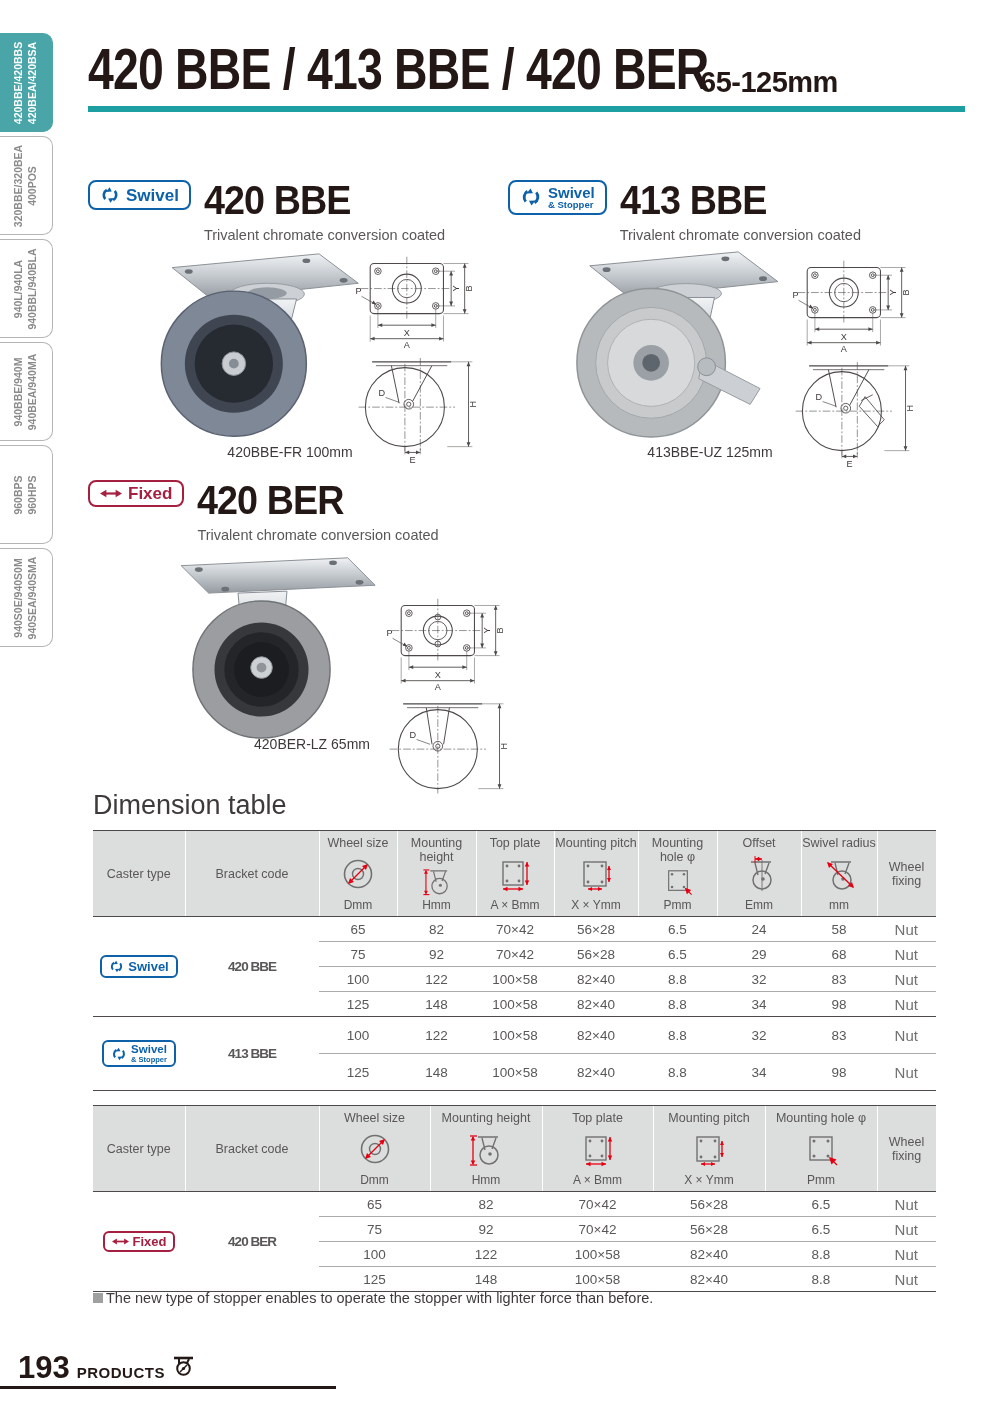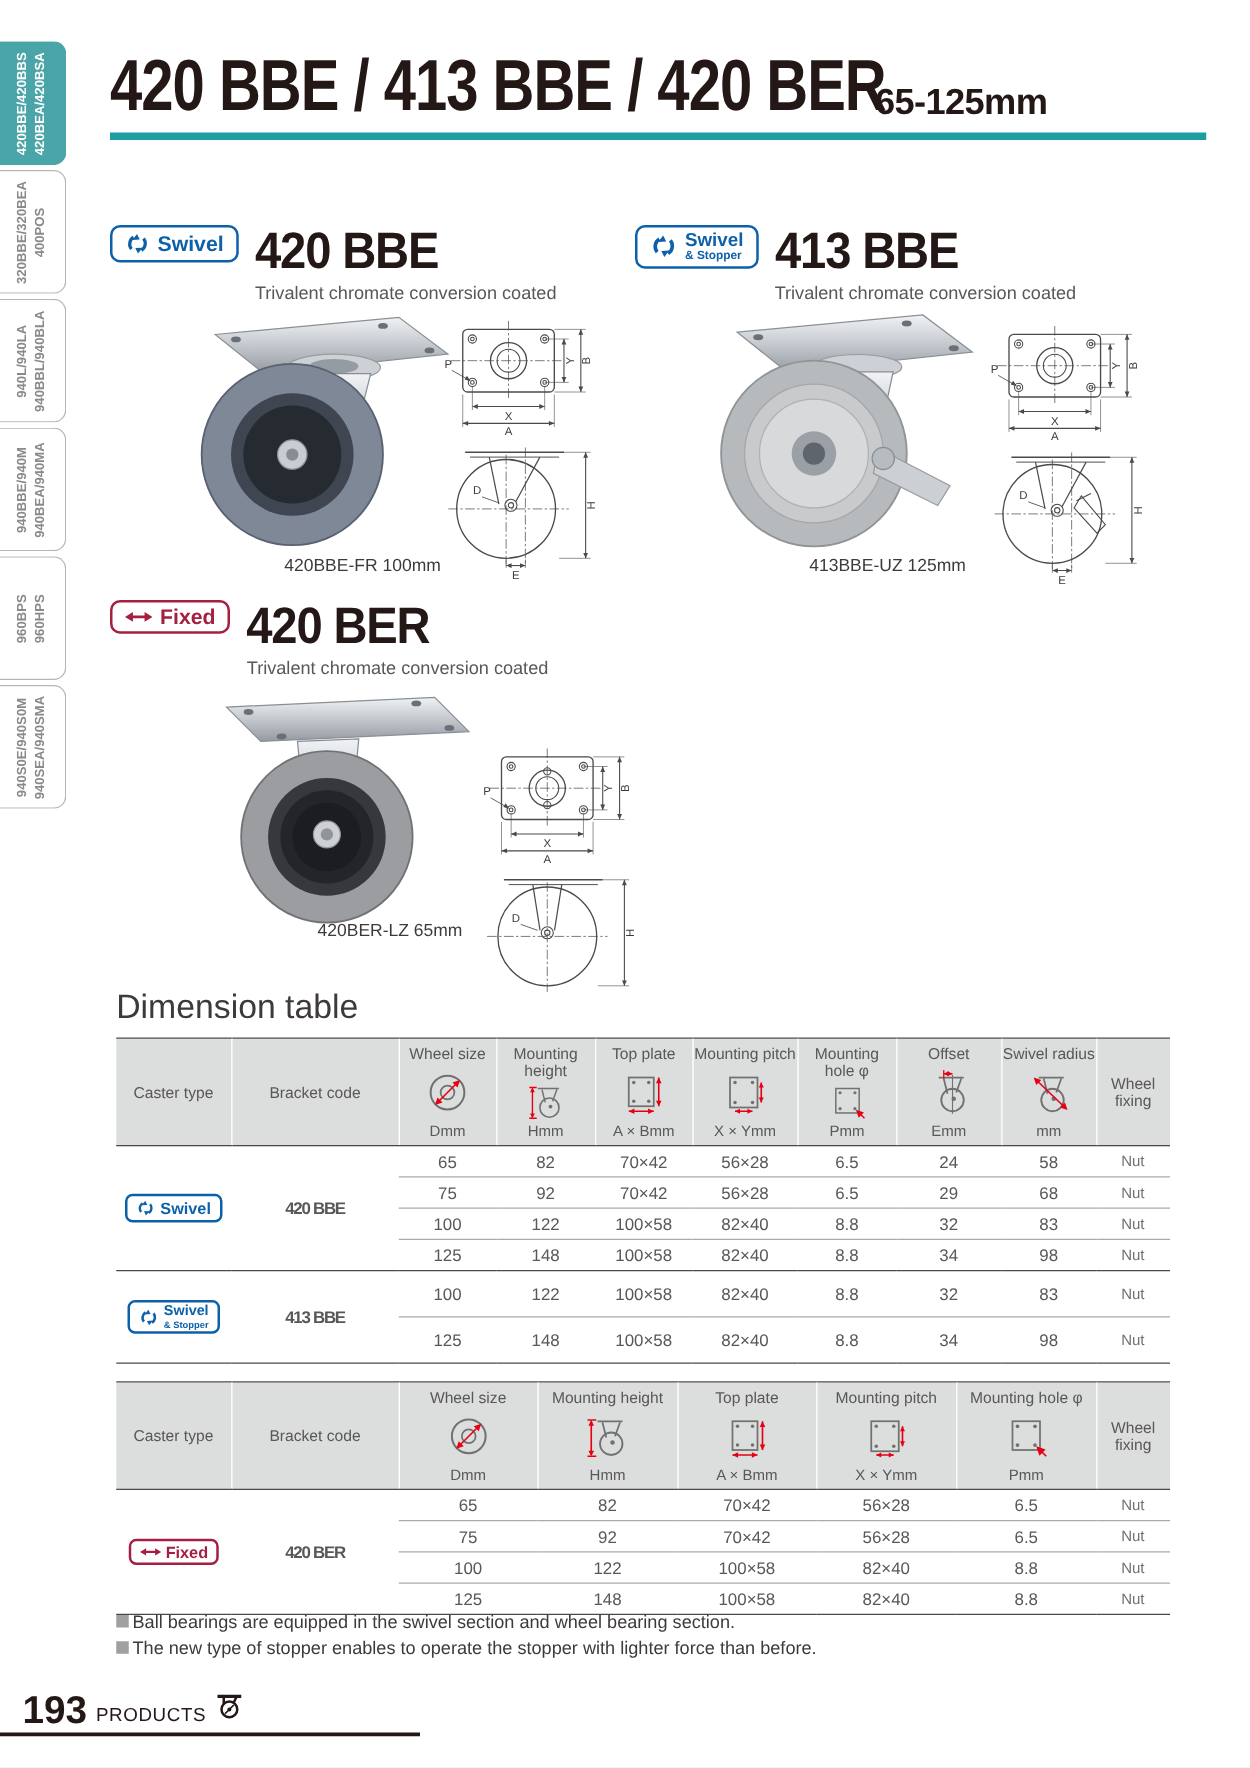--- a/index.html
+++ b/index.html
@@ -41,35 +41,35 @@
 
   .photo-caption{position:absolute;font-size:14px;color:#3e3a39;text-align:center;}
 
   
   #dim-title{left:93px;top:790px;font-size:27px;color:#3e3a39;}
   table.dim{border-collapse:collapse;table-layout:fixed;}
   table.dim th{background:#dcdddd;border-top:1px solid #4c4948;border-bottom:1px solid #4c4948;
     font-weight:normal;font-size:12.5px;color:#595757;vertical-align:middle;padding:0;}
   table.dim th + th{border-left:1px solid #fff;}
   table.dim td{font-size:13.5px;color:#595757;text-align:center;vertical-align:middle;padding:0;}
-  table.dim td.fix{color:#727171;font-size:12px;text-align:center;}
+  table.dim td.fix{color:#727171;font-size:15px;text-align:center;}
   table.dim tr.grp-start td{border-top:1px solid #4c4948;}
   table.dim tr.sub td.data{border-top:1px solid #a9aaaa;}
   table.dim{border-bottom:1px solid #4c4948;}
   .th-stack{display:flex;flex-direction:column;align-items:center;justify-content:space-between;height:85px;padding:5px 0 4px;box-sizing:border-box;}
   .th-unit{font-size:12px;color:#595757;}
   td.name-cell{font-size:26px;font-weight:bold;color:#231815;letter-spacing:-1px;}
   .notes div{font-size:14.5px;color:#3e3a39;line-height:21px;}
   .notes .sq{display:inline-block;width:10px;height:10px;background:#9fa0a0;margin-right:3px;}
 
   
   #footer-line{left:0;top:1386px;width:336px;height:3px;background:#231815;}
   #footer{left:18px;top:1352px;display:flex;align-items:flex-end;gap:7px;color:#231815;}
   #footer .pg{font-size:31px;font-weight:bold;line-height:1;}
-  #footer .pl{font-size:15px;font-weight:normal;letter-spacing:.5px;line-height:1;margin-bottom:3px;}
+  #footer .pl{font-size:15px;font-weight:bold;letter-spacing:.5px;line-height:1;margin-bottom:3px;}
 </style>
 </head>
 <body>
 
 <div id="page">
 
   <div id="sidebar">
       <div class="side-tab active" style="top: 33px;">
         <span class="vt">
           <span>420BBE/420BBS</span>
@@ -793,21 +793,20 @@
             <td style="height:24px" class="data">100×58</td>
             <td style="height:24px" class="data">82×40</td>
             <td style="height:24px" class="data">8.8</td>
             <td style="height:24px" class="data fix">Nut</td>
           </tr>
         </tbody>
       </table>
     </div>
 
   <div class="abs notes" style="left:93px;top:1288px;">
-    <div><span class="sq"></span><span>Ball bearings are equipped in the swivel section and wheel bearing section.</span></div>
     <div><span class="sq"></span><span>The new type of stopper enables to operate the stopper with lighter force than before.</span></div>
   </div>
 
   <div id="footer" class="abs">
     <span class="pg">193</span>
     <span class="pl">PRODUCTS</span>
     <span style="margin-bottom:1px;">
       <svg width="24" height="24" viewBox="0 0 24 24">
           <line x1="2" y1="4" x2="21" y2="4" stroke="#231815" stroke-width="2.6"></line>
           <path d="M7,5 L7,10 M17,5 L15,9" stroke="#231815" stroke-width="2"></path>

